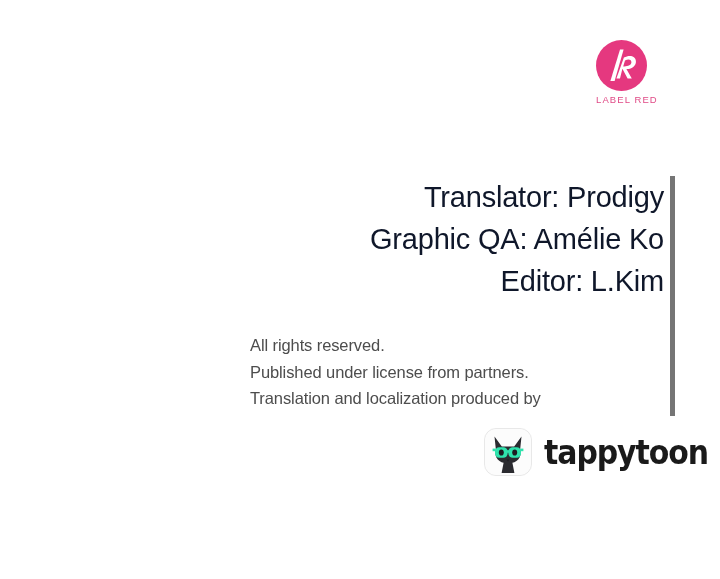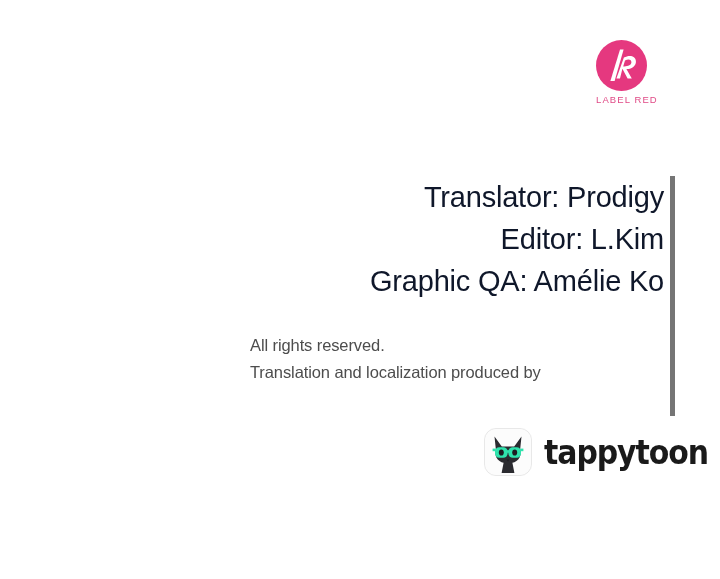--- a/index.html
+++ b/index.html
@@ -153,26 +153,27 @@
         </g>
       </svg>
     </div>
     <div class="publisher-name">LABEL RED</div>
   </div>
 
   <div class="side-rule"></div>
 
   <div class="credits">
     <div class="credit-line">Translator: Prodigy</div>
+    <div class="credit-line">Graphic QA: Amélie Ko</div>
     <div class="credit-line">Editor: L.Kim</div>
-    <div class="credit-line">Graphic QA: Amélie Ko</div>
   </div>
 
   <div class="rights">
     <div class="rights-line">All rights reserved.</div>
+    <div class="rights-line">Published under license from partners.</div>
     <div class="rights-line">Translation and localization produced by</div>
   </div>
 
   <div class="brand">
     <div class="brand-mark">
       <svg viewBox="0 0 46 46" xmlns="http://www.w3.org/2000/svg">
         <rect x="0" y="0" width="46" height="46" rx="12" fill="#fcfcfc"></rect>
 
         <path d="M9.5 7.5 L16.8 17.5 L29.2 17.5 L36.5 7.5 L35.2 20.0
                  C35.2 20.0 36.4 24.5 34.6 28.4 C33.2 31.4 30.0 33.2 27.4 33.8

